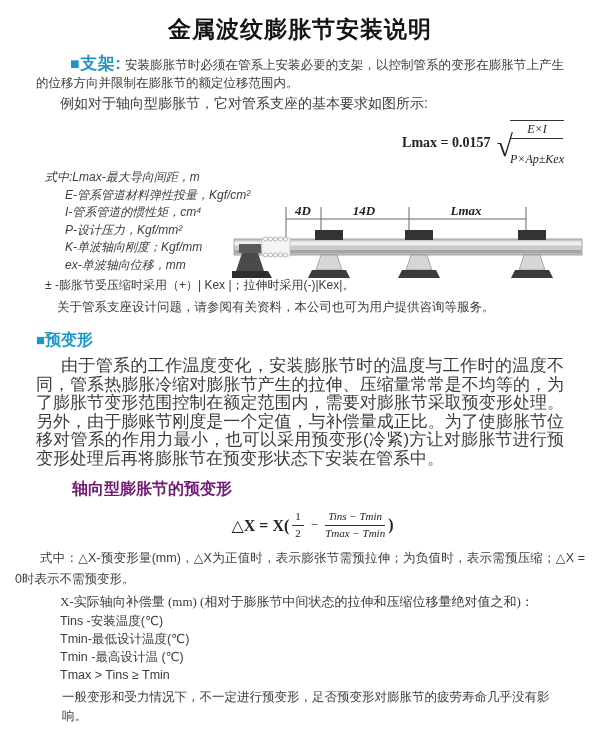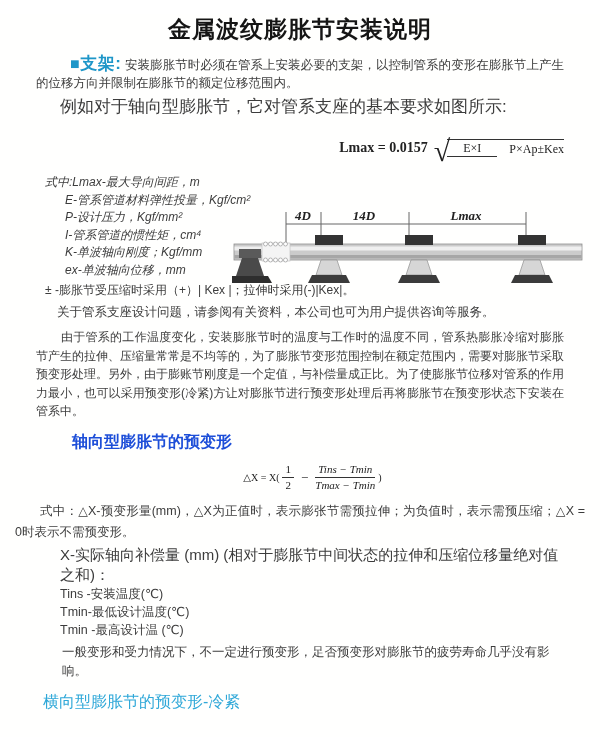--- a/index.html
+++ b/index.html
@@ -12,61 +12,61 @@
   .content { padding:0 36px; }
 
   .title {
     margin:14px 0 0; text-align:center;
     font-size:23px; font-weight:bold; color:#151515; letter-spacing:1px;
   }
 
   .intro { margin:10px 0 0; font-size:12.5px; line-height:18px; text-align:justify; text-indent:34px; }
   .sec-inline { color:#1e96c8; font-weight:bold; font-size:17px; letter-spacing:0.5px; }
   .sec-inline .marker { font-size:16px; }
-  .example { margin:3px 0 0; font-size:17px; text-indent:24px; }
+  .example { margin:3px 0 0; font-size:14px; text-indent:24px; }
 
   
   .formula1 { display:flex; justify-content:flex-end; align-items:center; margin-top:13px; height:34px;
               font-family:"Liberation Serif","DejaVu Serif",serif; color:#222; }
   .f-lhs { font-weight:bold; font-size:14px; margin-right:6px; }
   .sqrt { font-size:30px; line-height:1; transform:translateY(3px); margin-right:-3px; font-weight:400; }
-  .radicand { display:inline-flex; flex-direction:row; align-items:center;
-              border-top:1.5px solid #333; font-size:12px; line-height:1.2;gap:12px; }
+  .radicand { display:inline-flex; flex-direction:column; align-items:center;
+              border-top:1.5px solid #333; font-style:italic; font-size:12px; line-height:1.2;gap:12px; }
   .radicand .num { border-bottom:1px solid #333; padding:1px 16px 1px; }
   .radicand .den { padding-top:1px; }
 
   .defs-wrap { position:relative; margin-top:9px;font-style:italic; }
   .def-line  { font-size:12px; line-height:17.5px; margin-left:29px; }
   .def-first { margin-left:9px; }
   .sign-note { font-size:12px; line-height:19px; margin:2px 0 0 9px; }
   .consult-note { font-size:12.5px; line-height:19px; margin:3px 0 0 21px; }
 
   .diagram { position:absolute; top:30px; right:-20px; }
   .dim-label { font-family:"Liberation Serif","DejaVu Serif",serif; font-weight:bold;
                font-size:13px; fill:#222; text-anchor:middle; }
 
   .h2 { margin:13px 0 0; font-size:16px; font-weight:bold; color:#1e96c8; }
   .h2 .marker { font-size:15px; }
-  .para { margin:6px 0 8px; font-size:12px; line-height:18.5px; text-align:justify; text-indent:25px; }
+  .para { margin:6px 0 8px; font-size:17px; line-height:18.5px; text-align:justify; text-indent:25px; }
 
-  .h3 { margin:11px 0 0 36px; font-size:16px; font-weight:bold; color:#1d4ed8;font-family:Liberation Mono, monospace; }
+  .h3 { margin:11px 0 0 36px; font-size:16px; font-weight:bold; color:#701a75;font-family:Liberation Mono, monospace; }
   .h4 { margin:11px 0 0 7px;  font-size:16px; font-weight:normal; color:#2fa8d8; }
 
   .formula2 { display:flex; justify-content:center; align-items:center; margin:9px 0 0 25px; height:32px;
               font-family:"Liberation Serif","DejaVu Serif",serif; color:#222; }
-  .f-bold { font-weight:normal; font-size:10px; }
+  .f-bold { font-weight:bold; font-size:16px; }
   .f-op { margin:0 4px; font-size:13px; }
   .frac { display:inline-flex; flex-direction:column; align-items:center;
           font-size:11px; line-height:1.2; margin:0 3px; }
   .frac .num { border-bottom:1px solid #333; padding:0 3px 1px; }
   .frac .den { padding-top:1px; }
   .frac.it { font-style:italic; }
 
   .note1 { margin:7px -21px 0 -21px; font-size:12.5px; line-height:21px; text-align:justify; text-indent:25px; }
-  .xdef  { margin:2px 0 0 24px; font-size:15px; line-height:20px; }
+  .xdef  { margin:2px 0 0 24px; font-size:13px; line-height:20px;font-family:Liberation Serif, serif; }
   .def2  { margin-left:24px; font-size:12.5px; line-height:18px; }
   .general-note { margin:4px 0 0 26px; font-size:12.5px; line-height:19px; }
 </style>
 </head>
 <body>
 
 <div class="page">
   <h1 class="title">金属波纹膨胀节安装说明</h1>
 
   <div class="content">
@@ -81,22 +81,22 @@
       <span class="radicand">
         <span class="num">E×I</span>
         <span class="den">P×Ap±Kex</span>
       </span>
     </div>
 
     <div class="defs-wrap">
       <div>
         <div class="def-line def-first">式中:Lmax-最大导向间距，m</div>
         <div class="def-line">E-管系管道材料弹性投量，Kgf/cm²</div>
+        <div class="def-line">I-管系管道的惯性矩，cm⁴</div>
         <div class="def-line">P-设计压力，Kgf/mm²</div>
-        <div class="def-line">I-管系管道的惯性矩，cm⁴</div>
         <div class="def-line">K-单波轴向刚度；Kgf/mm</div>
         <div class="def-line">ex-单波轴向位移，mm</div>
       </div>
 
       <svg class="diagram" width="352" height="100" viewBox="0 0 352 100">
 
         <g stroke="#666" stroke-width="1">
           <line x1="54" y1="20" x2="294" y2="20"></line>
           <line x1="54" y1="8" x2="54" y2="40"></line>
           <line x1="89" y1="8" x2="89" y2="32"></line>
@@ -151,20 +151,21 @@
           <rect x="286" y="31" width="28" height="10" fill="#333333"></rect>
           <polygon points="292,56 308,56 313,71 287,71" fill="#d6d6d6" stroke="#808080" stroke-width="0.6"></polygon>
           <polygon points="283,71 317,71 321,79 279,79" fill="#3b3b3b"></polygon>
         </g>
       </svg>
     </div>
 
     <div class="sign-note">± -膨胀节受压缩时采用（+）| Kex |；拉伸时采用(-)|Kex|。</div>
     <div class="consult-note">关于管系支座设计问题，请参阅有关资料，本公司也可为用户提供咨询等服务。</div>
 
+    <h2 class="h2"><span class="marker">■</span><span>预变形</span></h2>
     <p class="para">由于管系的工作温度变化，安装膨胀节时的温度与工作时的温度不同，管系热膨胀冷缩对膨胀节产生的拉伸、压缩量常常是不均等的，为了膨胀节变形范围控制在额定范围内，需要对膨胀节采取预变形处理。另外，由于膨账节刚度是一个定值，与补偿量成正比。为了使膨胀节位移对管系的作用力最小，也可以采用预变形(冷紧)方让对膨胀节进行预变形处理后再将膨胀节在预变形状态下安装在管系中。</p>
 
     <h3 class="h3">轴向型膨胀节的预变形</h3>
 
     <div class="formula2">
       <span class="f-bold">△X = X(</span>
       <span class="frac">
         <span class="num">1</span>
         <span class="den">2</span>
       </span>
@@ -174,18 +175,19 @@
         <span class="den">Tmax − Tmin</span>
       </span>
       <span class="f-bold">)</span>
     </div>
 
     <p class="note1">式中：△X-预变形量(mm)，△X为正值时，表示膨张节需预拉伸；为负值时，表示需预压缩；△X = 0时表示不需预变形。</p>
     <div class="xdef">X-实际轴向补偿量 (mm) (相对于膨胀节中间状态的拉伸和压缩位移量绝对值之和)：</div>
     <div class="def2">Tins -安装温度(℃)</div>
     <div class="def2">Tmin-最低设计温度(℃)</div>
     <div class="def2">Tmin -最高设计温 (℃)</div>
+    <div class="def2">Tmax &gt; Tins ≥ Tmin</div>
     <div class="general-note">一般变形和受力情况下，不一定进行预变形，足否预变形对膨胀节的疲劳寿命几乎没有影响。</div>
 
     <h3 class="h4">横向型膨胀节的预变形-冷紧</h3>
 
   </div>
 </div>
 
 </body></html>

